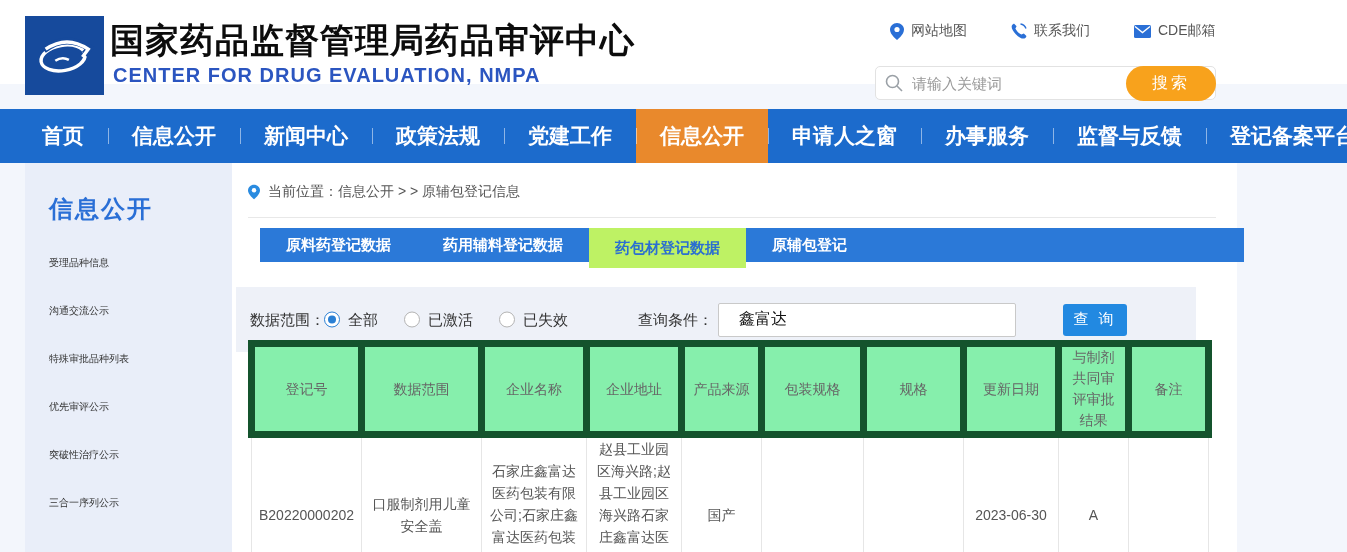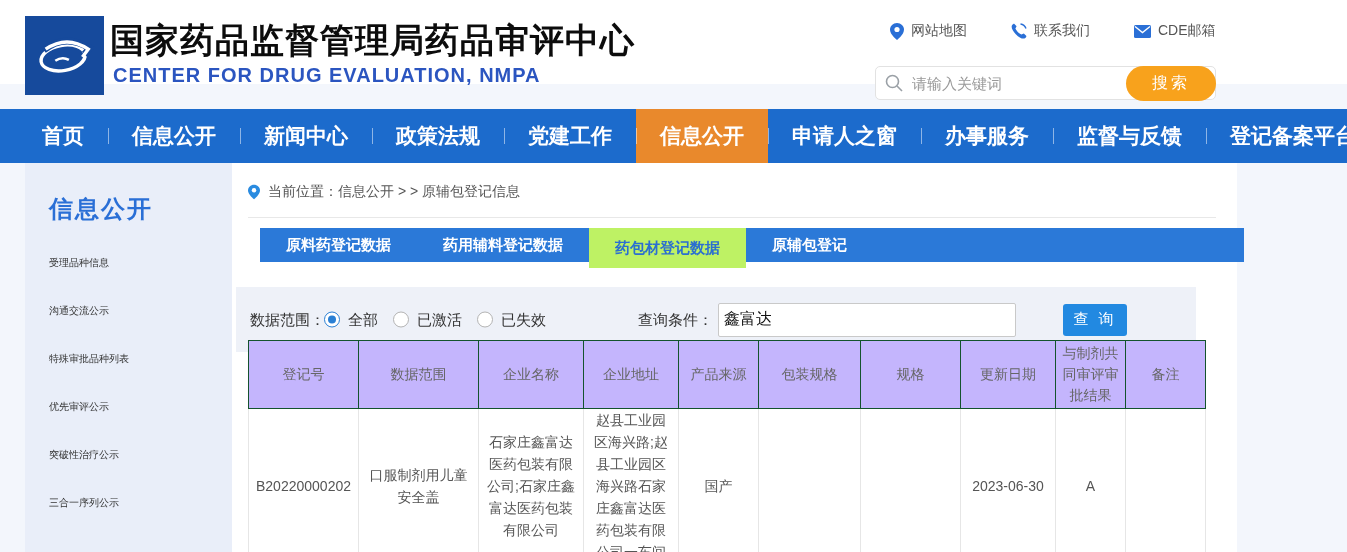--- a/index.html
+++ b/index.html
@@ -34,32 +34,32 @@
   .content { position:absolute; left:232px; top:163px; width:1005px; height:389px; background:#fff; }
   .breadcrumb { position:absolute; left:16px; top:20px; display:flex; align-items:center; gap:8px; font-size:14px; color:#555; }
   .crumb-divider { position:absolute; left:16px; top:54px; width:968px; height:1px; background:#e8e8e8; }
 
   .tabbar { position:absolute; left:0; top:65px; width:984px; height:34px; background:#2b79d8; display:flex; align-items:stretch;margin-left:28px; }
   .tab { display:flex; align-items:center; padding:0 26px; color:#fff; font-size:15px; font-weight:bold; cursor:pointer; white-space:nowrap; }
   .tab.active { background:#bef264; color:#2b6fd0; height:40px; align-self:flex-start; }
 
   .filter { position:absolute; left:4px; top:107px; width:960px; height:65px; background:#eef1f8;margin-top:17px; }
   .filter .scope-label { position:absolute; left:14px; top:50%; transform:translateY(-50%); font-size:15px; color:#333; }
-  .radio-group { position:absolute; left:88px; top:50%; transform:translateY(-50%); display:flex; gap:15px; }
+  .radio-group { position:absolute; left:88px; top:50%; transform:translateY(-50%); display:flex; gap:26px; }
   .radio-item { display:flex; align-items:center; gap:8px; font-size:15px; color:#333; cursor:pointer; }
   .radio { width:16px; height:16px; border:1px solid #b3b3b3; border-radius:50%; background:#fff; position:relative; }
   .radio.active { border-color:#2a7fd4; }
   .radio.active::after { content:""; position:absolute; inset:3px; border-radius:50%; background:#2a7fd4; }
   .query-label { position:absolute; left:402px; top:50%; transform:translateY(-50%); font-size:15px; color:#333; }
-  .query-input { position:absolute; left:482px; top:50%; transform:translateY(-50%); width:298px; height:34px; border:1px solid #c9c9c9; border-radius:2px; background:#fff; font-size:16px; color:#111; padding:0 5px; outline:none; }
+  .query-input { position:absolute; left:482px; top:50%; transform:translateY(-50%); width:298px; height:34px; border:1px solid #c9c9c9; border-radius:2px; background:#fff; font-size:16px; color:#111; padding:0 20px; outline:none; }
   .query-btn { position:absolute; left:827px; top:50%; transform:translateY(-50%); width:64px; height:32px; border:none; border-radius:3px; background:#2289e1; color:#ffffff; font-size:15px; letter-spacing:3px; cursor:pointer; font-family:inherit; }
 
   .table-wrap { position:absolute; left:16px; top:177px; width:957px; }
   .data-table { border-collapse:collapse; table-layout:fixed; width:957px; background:#fff; }
-  .data-table th { background:#c4b5fd; color:#666; font-weight:normal; font-size:14px; height:68px; line-height:21px; padding:0 4px; border:1px solid #14532d; text-align:center; vertical-align:middle; }
+  .data-table th { background:#86efac; color:#666; font-weight:normal; font-size:14px; height:68px; line-height:21px; padding:0 4px; border:7px solid #14532d; text-align:center; vertical-align:middle; }
   .data-table td { font-size:14px; color:#555; line-height:22px; padding:0 6px; border:1px solid #e6e6e6; text-align:center; vertical-align:middle; background:#fff; }
   .data-table tbody tr:nth-child(1) td { height:132px; }
   .data-table tbody tr:nth-child(2) td { height:60px; vertical-align:top; padding-top:7px; }
   .data-table col:nth-child(1){width:110px} .data-table col:nth-child(2){width:120px}
   .data-table col:nth-child(3){width:105px} .data-table col:nth-child(4){width:95px}
   .data-table col:nth-child(5){width:80px}  .data-table col:nth-child(6){width:102px}
   .data-table col:nth-child(7){width:100px} .data-table col:nth-child(8){width:95px}
   .data-table col:nth-child(9){width:70px}  .data-table col:nth-child(10){width:80px}
 </style>
 </head>

